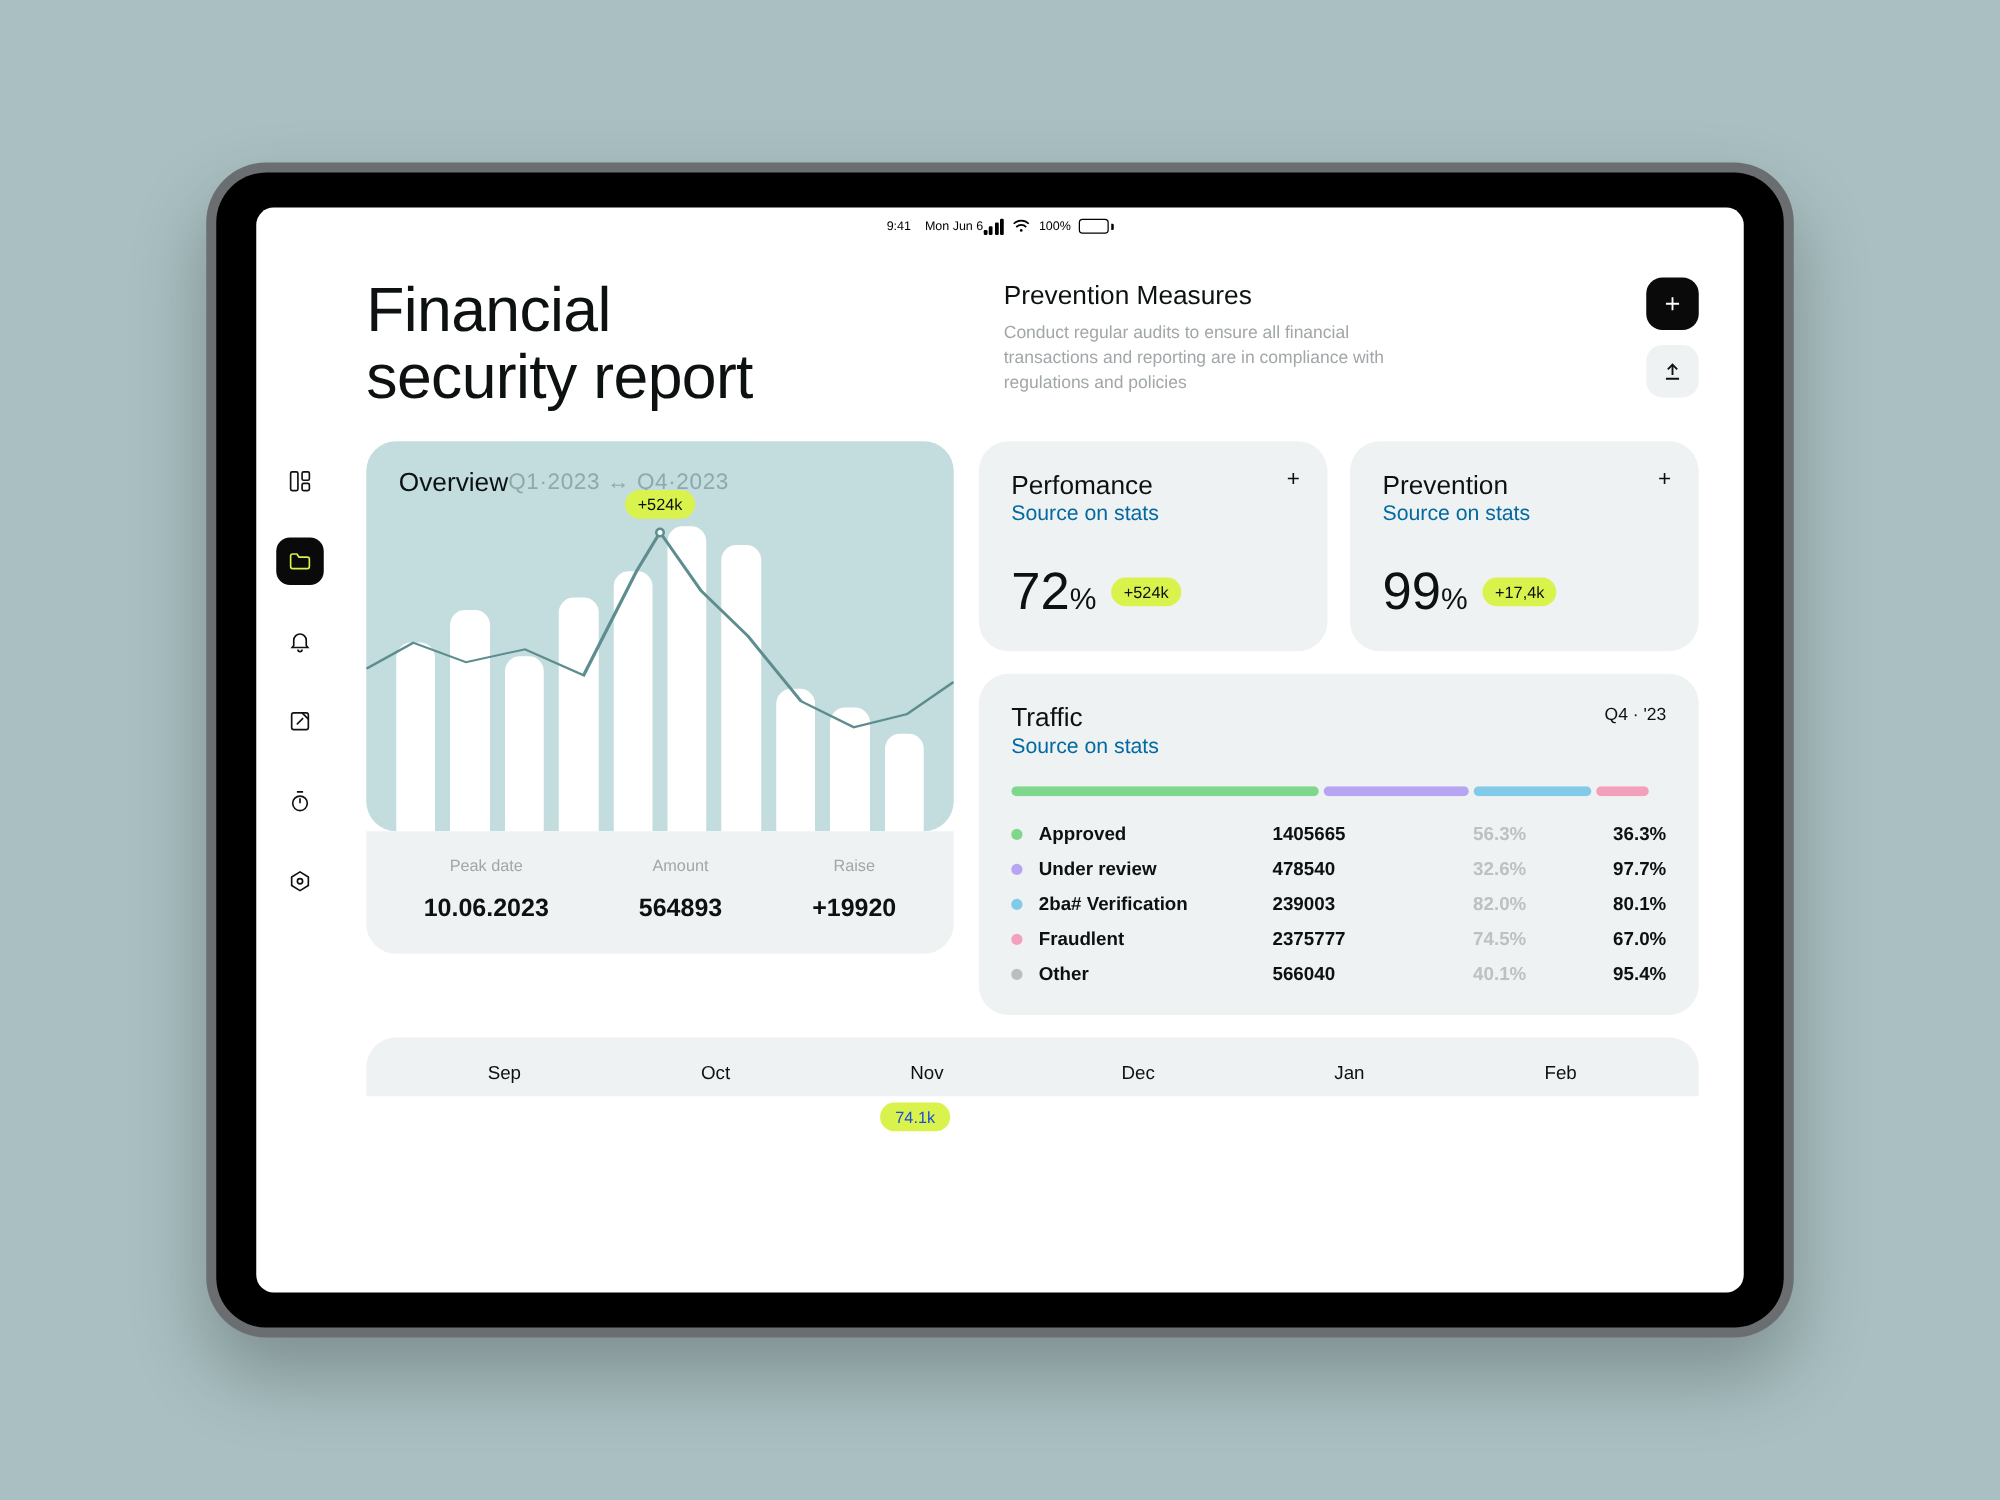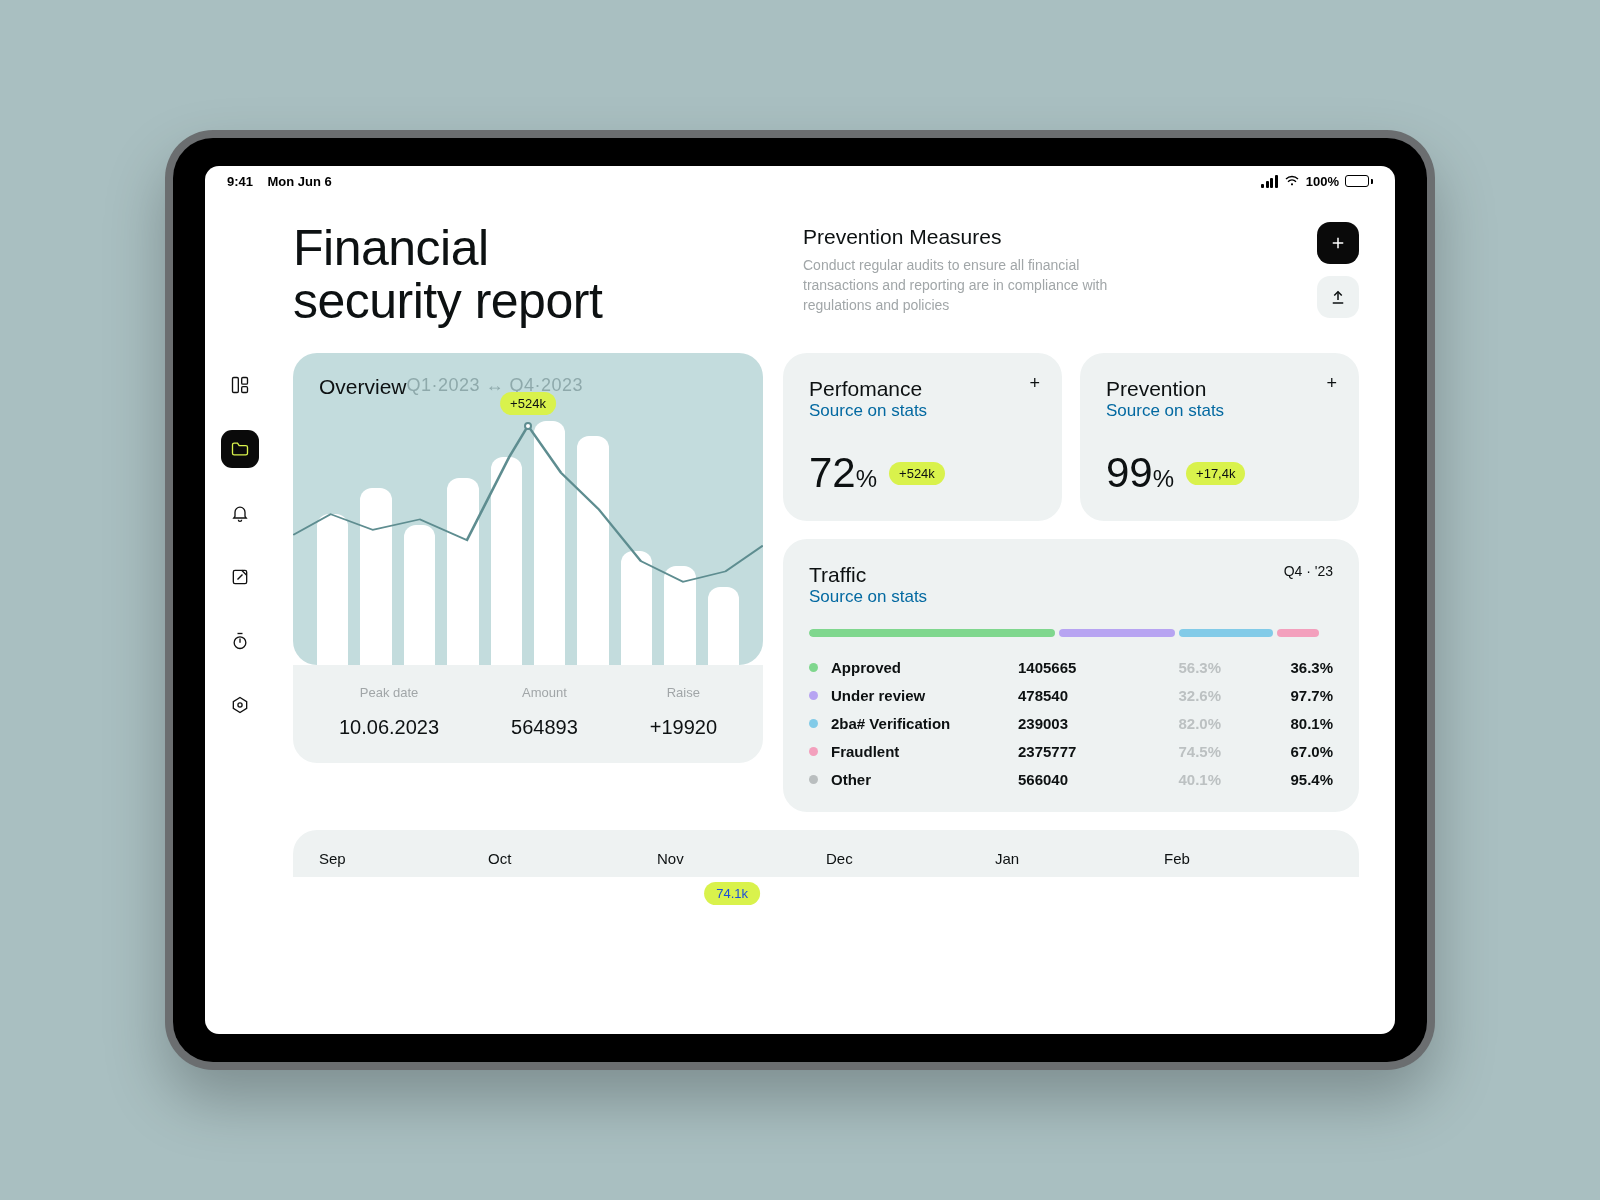--- a/index.html
+++ b/index.html
@@ -37,24 +37,24 @@
     overflow: hidden;
     display: flex;
     flex-direction: column;
   }
 
   
   .statusbar {
     height: 30px;
     display: flex;
     align-items: center;
-    justify-content: space-between;
+    justify-content: center;
     padding: 0 22px;
-    font-size: 13px;
-    font-weight: 700;
+    font-size: 10px;
+    font-weight: 400;
     color: #000;
   }
   .status-right { display:flex; align-items:center; gap:6px; }
   .signal { display:flex; align-items:flex-end; gap:1.5px; }
   .signal i { width:3px; background:#000; display:block; border-radius:1px; }
   .wifi { width:16px; height:16px; }
   .battery { display:flex; align-items:center; gap:2px; }
   .battery-body { width:24px; height:12px; border:1.5px solid #000; border-radius:3px; padding:1.5px; }
   .battery-fill { width:100%; height:100%; background:#000; border-radius:1px; }
   .battery-cap { width:2px; height:5px; background:#000; border-radius:0 1px 1px 0; }
@@ -143,21 +143,21 @@
   .peak-dot {
     position:absolute; width:8px; height:8px; border-radius:50%;
     background:#fff; border:2px solid #5e8d90;
     transform: translate(-50%, -50%);
   }
 
   .ov-stats { background:#eef2f2; border-radius: 0 0 24px 24px; }
   .ov-stats-inner { display:flex; justify-content:space-around; padding: 20px 10px 24px; }
   .ov-stat { text-align:center; }
   .ov-stat .lbl { font-size:13px; color:#a1a6a8; margin-bottom:4px; }
-  .ov-stat .val { font-size:20px; font-weight:400; color:#0d1112;margin-top:16px; }
+  .ov-stat .val { font-size:20px; font-weight:700; color:#0d1112;margin-top:16px; }
 
   .overview-card-wrap { display:flex; flex-direction:column; }
 
   
   .stat-row { display:flex; gap:18px; }
   .stat-card { flex:1; background:#eef2f2; position:relative; }
   .stat-card .plus { position:absolute; top:20px; right:22px; color:#0d1112; font-size:18px; font-weight:300; cursor:pointer; }
   .stat-card .big {
     font-size:42px; font-weight:400; color:#0d1112; margin-top:28px;
     display:flex; align-items:baseline; gap:12px;
@@ -180,21 +180,21 @@
   .trow { display:grid; grid-template-columns: 14px 1.3fr .9fr .6fr .6fr; align-items:center; font-size:15px;font-weight:bold; }
   .dot { width:9px; height:9px; border-radius:50%; }
   .trow .c1 { color:#0d1112; padding-left:8px; }
   .trow .c2 { color:#0d1112; }
   .trow .c3 { color:#bcc1c2; text-align:right; padding-right:22px;}
   .trow .c4 { color:#0d1112; text-align:right; }
 
   
   .months-card { background:#eef2f2; margin-top:18px; padding:20px 26px 10px; border-radius:24px 24px 0 0; position:relative; }
   .months { display:flex; justify-content:space-between; font-size:15px; color:#0d1112; }
-  .months span { flex:1; text-align:left; }
+  .months span { flex:1; text-align:center; }
   .month-pill {
     position:absolute;
     background:#d9f24c; color:#1d4ed8;
     font-size:13px; font-weight:500;
     padding:4px 12px; border-radius:999px;
     top: 52px;
   }
 </style>
 </head>
 <body>

